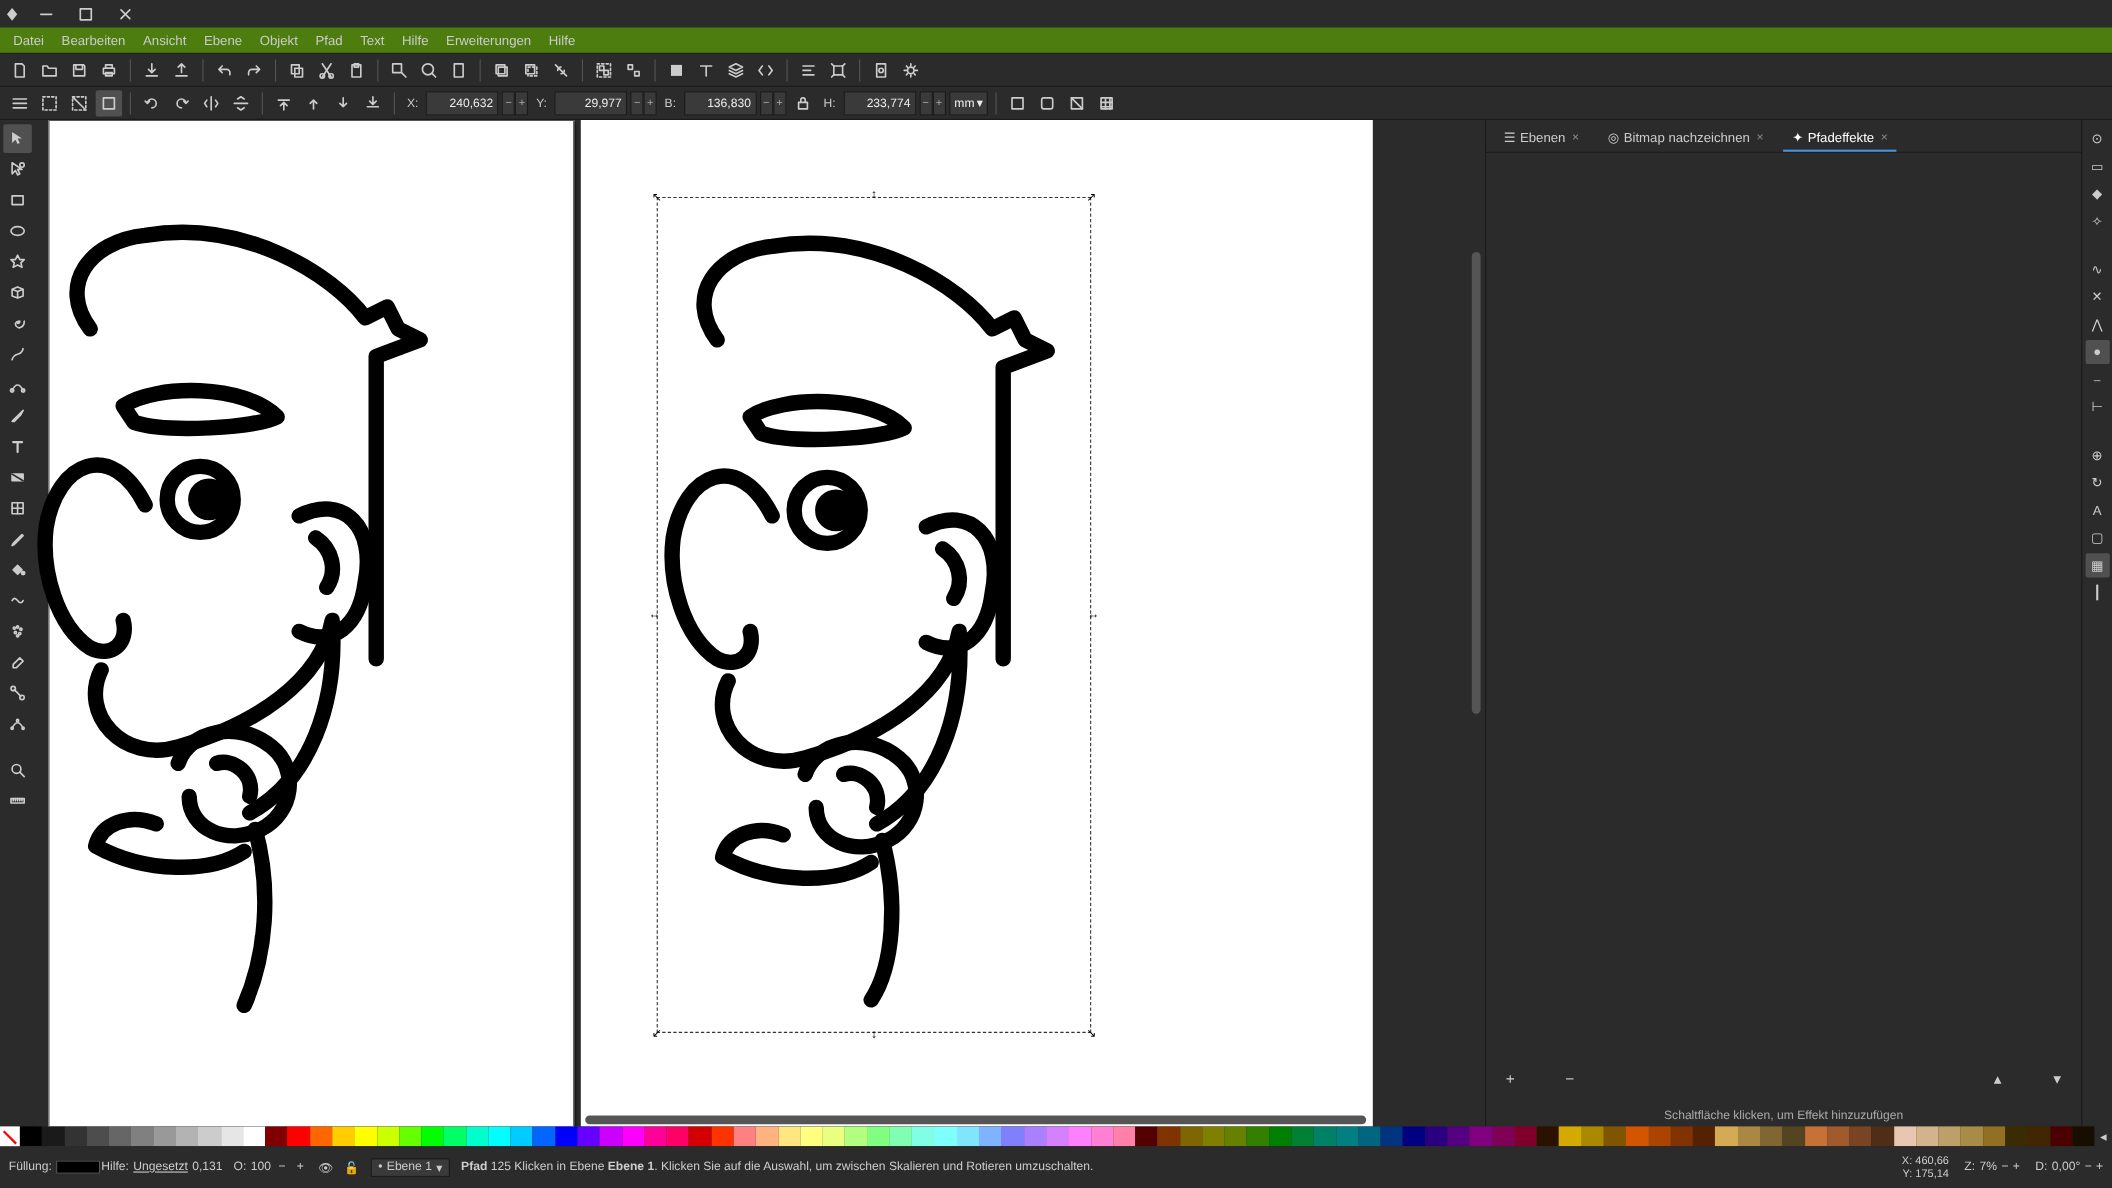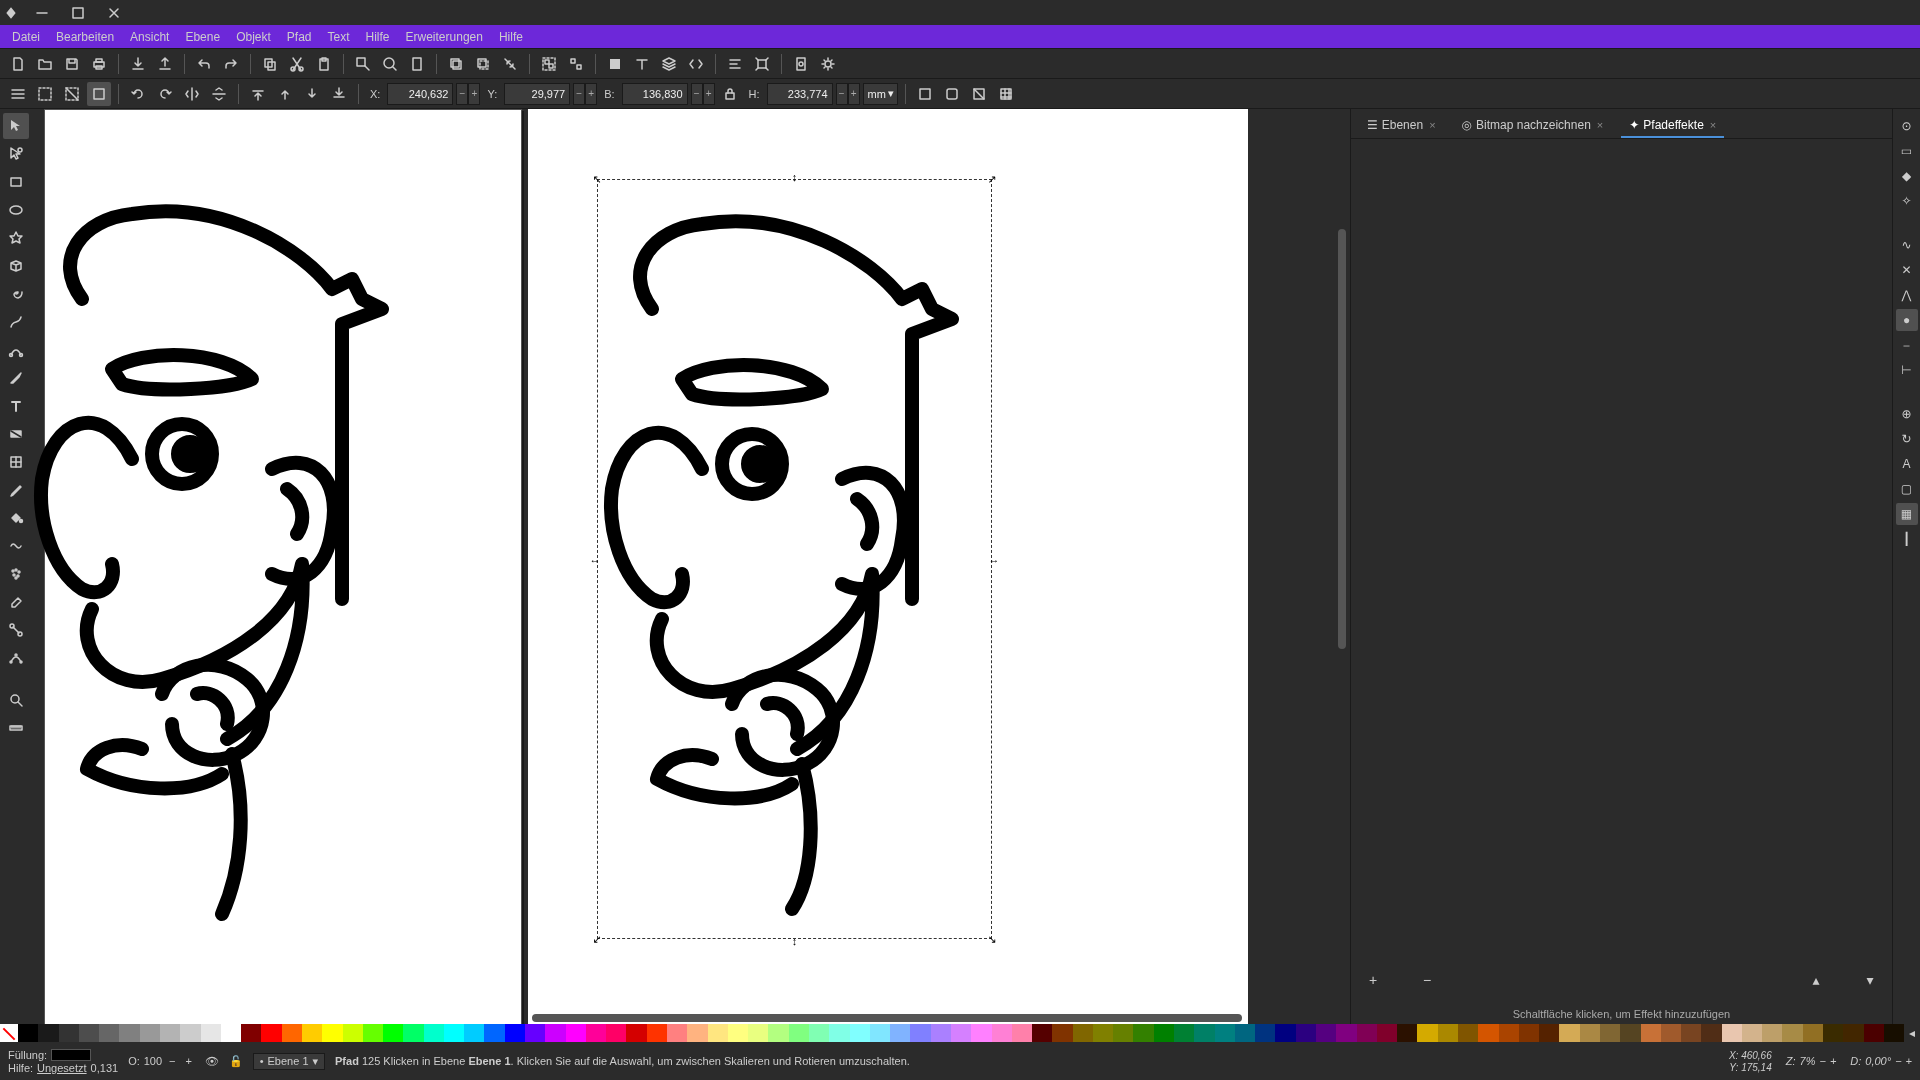--- a/index.html
+++ b/index.html
@@ -5,21 +5,21 @@
 * { margin: 0; padding: 0; box-sizing: border-box; font-family: "Segoe UI", Tahoma, sans-serif; user-select: none; }
 body { width: 1920px; height: 1080px; background: #2b2b2b; color: #ccc; overflow: hidden; font-size: 12px; display: flex; flex-direction: column; }
 
 
 .title-bar { height: 25px; background: #2b2b2b; display: flex; align-items: center; padding: 0 4px; }
 .title-bar .logo { width: 14px; height: 14px; margin-right: 6px; }
 .title-bar .title-text { font-size: 12px; color: #ddd; flex: 1; }
 .title-bar .win-btn { width: 36px; height: 25px; display: flex; align-items: center; justify-content: center; color: #ccc; }
 
 
-.menu-bar { height: 24px; background: #6d28d9; display: flex; align-items: center; padding: 0 4px; border-bottom: 1px solid #1a1a1a; }
+.menu-bar { height: 24px; background: #4d7c0f; display: flex; align-items: center; padding: 0 4px; border-bottom: 1px solid #1a1a1a; }
 .menu-item { padding: 3px 8px; font-size: 12px; color: #ccc; cursor: default; }
 
 
 .toolbar { height: 30px; background: #2b2b2b; display: flex; align-items: center; padding: 0 6px; gap: 3px; border-bottom: 1px solid #1a1a1a; }
 .tool-btn { width: 24px; height: 24px; display: flex; align-items: center; justify-content: center; border-radius: 2px; color: #ccc; }
 .tool-btn.active { background: #505050; }
 .tool-sep { width: 1px; height: 20px; background: #555; margin: 0 4px; }
 .num-input { background: #3a3a3a; border: 1px solid #1a1a1a; color: #eee; font-size: 11px; height: 22px; padding: 0 4px; text-align: right; width: 66px; }
 .spin { display: flex; flex-direction: row; align-items: center; }
 .spin .arrow { width: 12px; height: 22px; background: #3a3a3a; display: flex; align-items: center; justify-content: center; font-size: 10px; color: #aaa; border: 1px solid #1a1a1a; }
@@ -57,25 +57,25 @@
 .far-right .fr-gap { height: 16px; }
 
 
 .palette { height: 18px; display: flex; }
 .swatch { flex: 1 1 auto; height: 18px; }
 .none-sw { width: 18px; min-width:18px; height: 18px; background: #fff; position: relative; }
 .none-sw::after { content: ""; position: absolute; left: 1px; right: 1px; top: 50%; border-top: 2px solid red; transform: rotate(45deg); }
 
 
 .status-bar { height: 38px; background: #2b2b2b; display: flex; align-items: center; padding: 0 8px; gap: 10px; font-size: 11px; }
-.status-bar .fillstroke { display:flex; flex-direction:column; gap:1px; }
+.status-bar .fillstroke { display:flex; flex-direction:row; gap:1px; }
 .status-bar .fsrow { display:flex; align-items:center; gap:4px; }
 .status-bar .chip { width: 40px; height: 12px; background: #000; border: 1px solid #555; }
 .status-bar .layersel { background: #3a3a3a; padding: 1px 6px; border: 1px solid #1a1a1a; color: #ccc; display:flex; align-items:center; gap:4px; }
-.status-bar .coords { margin-left: auto; display:flex; gap: 14px; align-items:center;font-style:italic; }
+.status-bar .coords { margin-left: auto; display:flex; gap: 14px; align-items:center; }
 .status-bar .coord-col { display:flex; flex-direction:column; align-items:flex-end; gap:1px; font-size:10px; }
 .status-bar .zrow { display:flex; align-items:center; gap:4px; }
 
 svg.icon { width: 16px; height: 16px; stroke: #ccc; fill: none; stroke-width: 1.5; stroke-linecap: round; stroke-linejoin: round; }
 
 
 .scroll-v { position:absolute; right:2px; top:0; bottom:0; width:12px; }
 .scroll-v .thumb { position:absolute; left:2px; right:2px; background:#555; border-radius:4px; }
 .scroll-h { position:absolute; left:0; right:0; bottom:0; height:12px; }
 .scroll-h .thumb { position:absolute; top:2px; bottom:2px; background:#555; border-radius:4px; }

